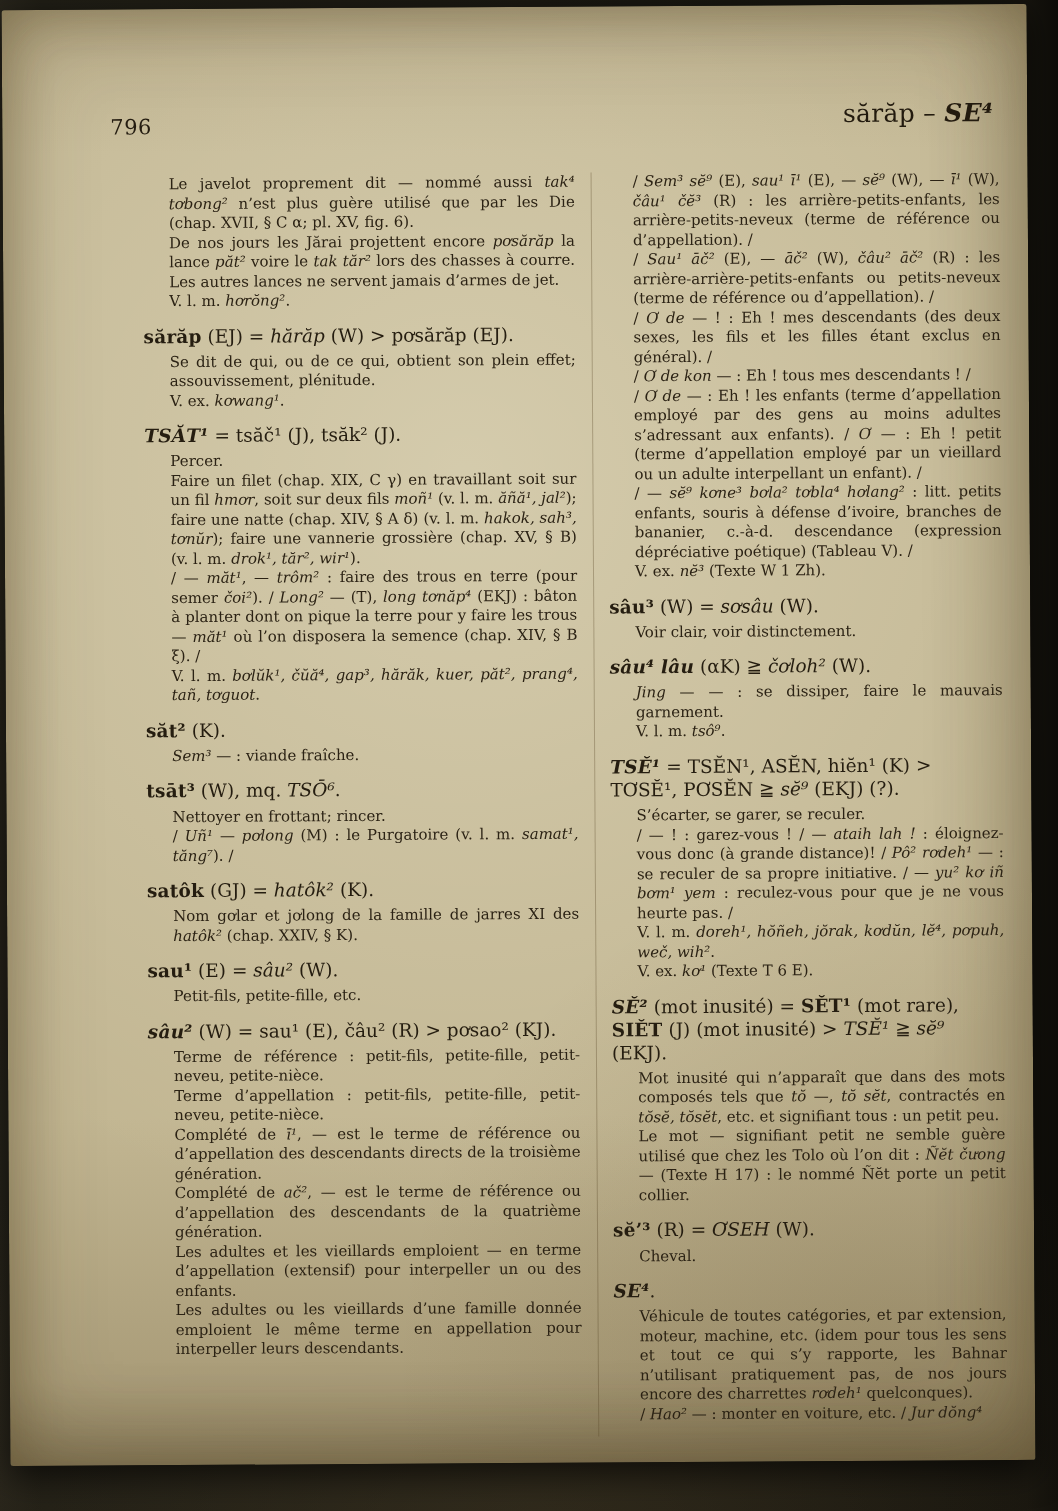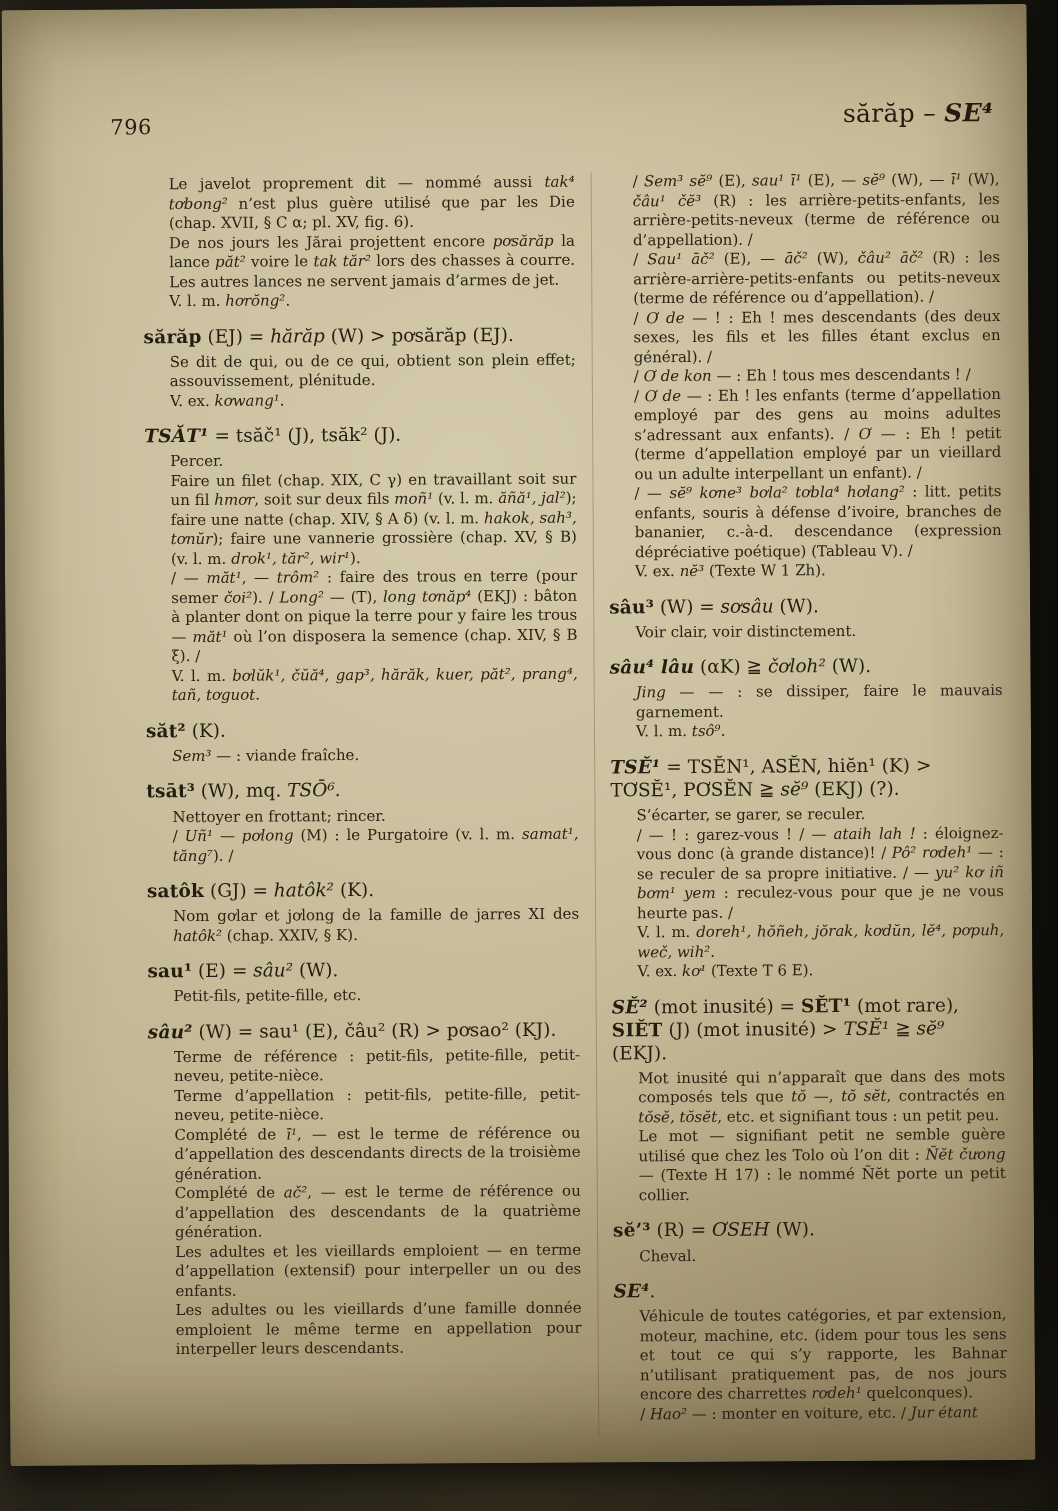--- a/index.html
+++ b/index.html
@@ -123,17 +123,17 @@
           <div class="body-para">/ — ! : garez-vous ! / — <i>ataih lah !</i> : éloignez-vous donc (à grande distance)! / <i>Pô² rơdeh¹</i> — : se reculer de sa propre initiative. / — <i>yu² kơ iñ bơm¹ yem</i> : reculez-vous pour que je ne vous heurte pas. /</div>
           <div class="body-para">V. l. m. <i>doreh¹, hŏñeh, jŏrak, kơdŭn, lĕ⁴, pơpuh, weč, wih²</i>.</div>
           <div class="body-para">V. ex. <i>kơ¹</i> (Texte T 6 E).</div>
           <div class="entry-head"><b class="it">SĔ²</b> (mot inusité) = <b>SĔT¹</b> (mot rare), <b>SIĔT</b> (J) (mot inusité) &gt; <i>TSĔ¹</i> ≧ <i>sĕ⁹</i> (EKJ).</div>
           <div class="body-para">Mot inusité qui n’apparaît que dans des mots composés tels que <i>tŏ</i> —, <i>tŏ sĕt</i>, contractés en <i>tŏsĕ, tŏsĕt</i>, etc. et signifiant tous : un petit peu.</div>
           <div class="body-para">Le mot — signifiant petit ne semble guère utilisé que chez les Tolo où l’on dit : <i>Ñĕt čưong</i> — (Texte H 17) : le nommé Ñĕt porte un petit collier.</div>
           <div class="entry-head"><b>sĕ’³</b> (R) = <i>ƠSEH</i> (W).</div>
           <div class="body-para">Cheval.</div>
           <div class="entry-head"><b class="it">SE⁴</b>.</div>
           <div class="body-para">Véhicule de toutes catégories, et par extension, moteur, machine, etc. (idem pour tous les sens et tout ce qui s’y rapporte, les Bahnar n’utilisant pratiquement pas, de nos jours encore des charrettes <i>rơdeh¹</i> quelconques).</div>
-          <div class="body-para">/ <i>Hao²</i> — : monter en voiture, etc. / <i>Jur étant</i></div>
+          <div class="body-para">/ <i>Hao²</i> — : monter en voiture, etc. / <i>Jur dŏng⁴</i></div>
         </div>
     </div>
   </div>
 </div>
 
 </body></html>

